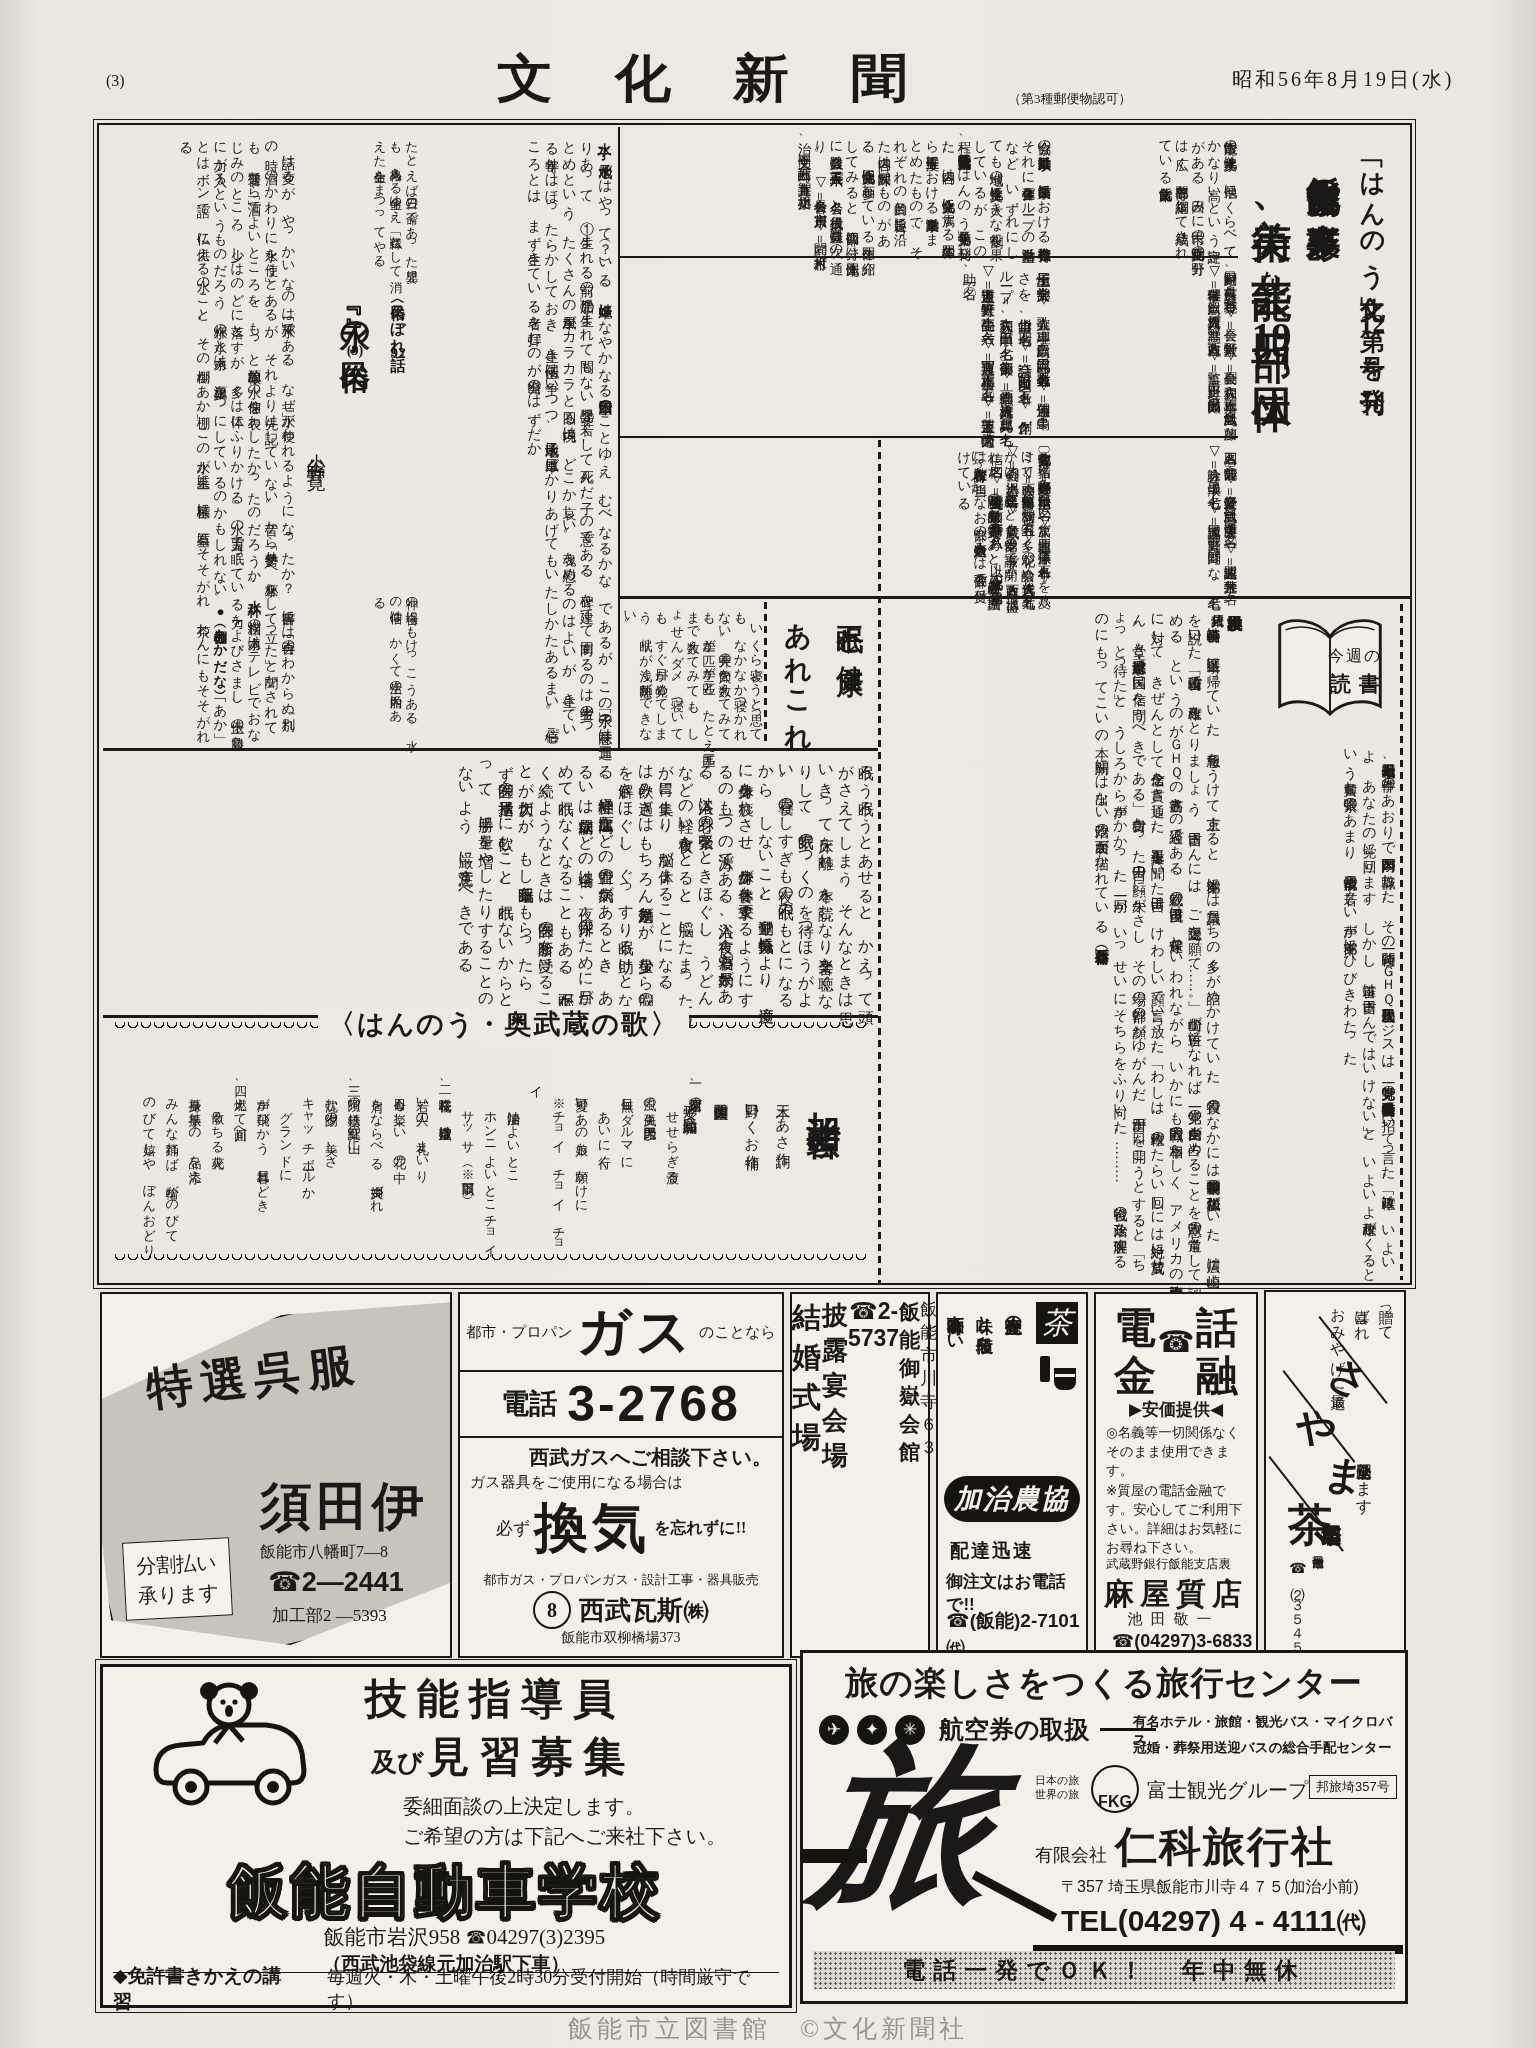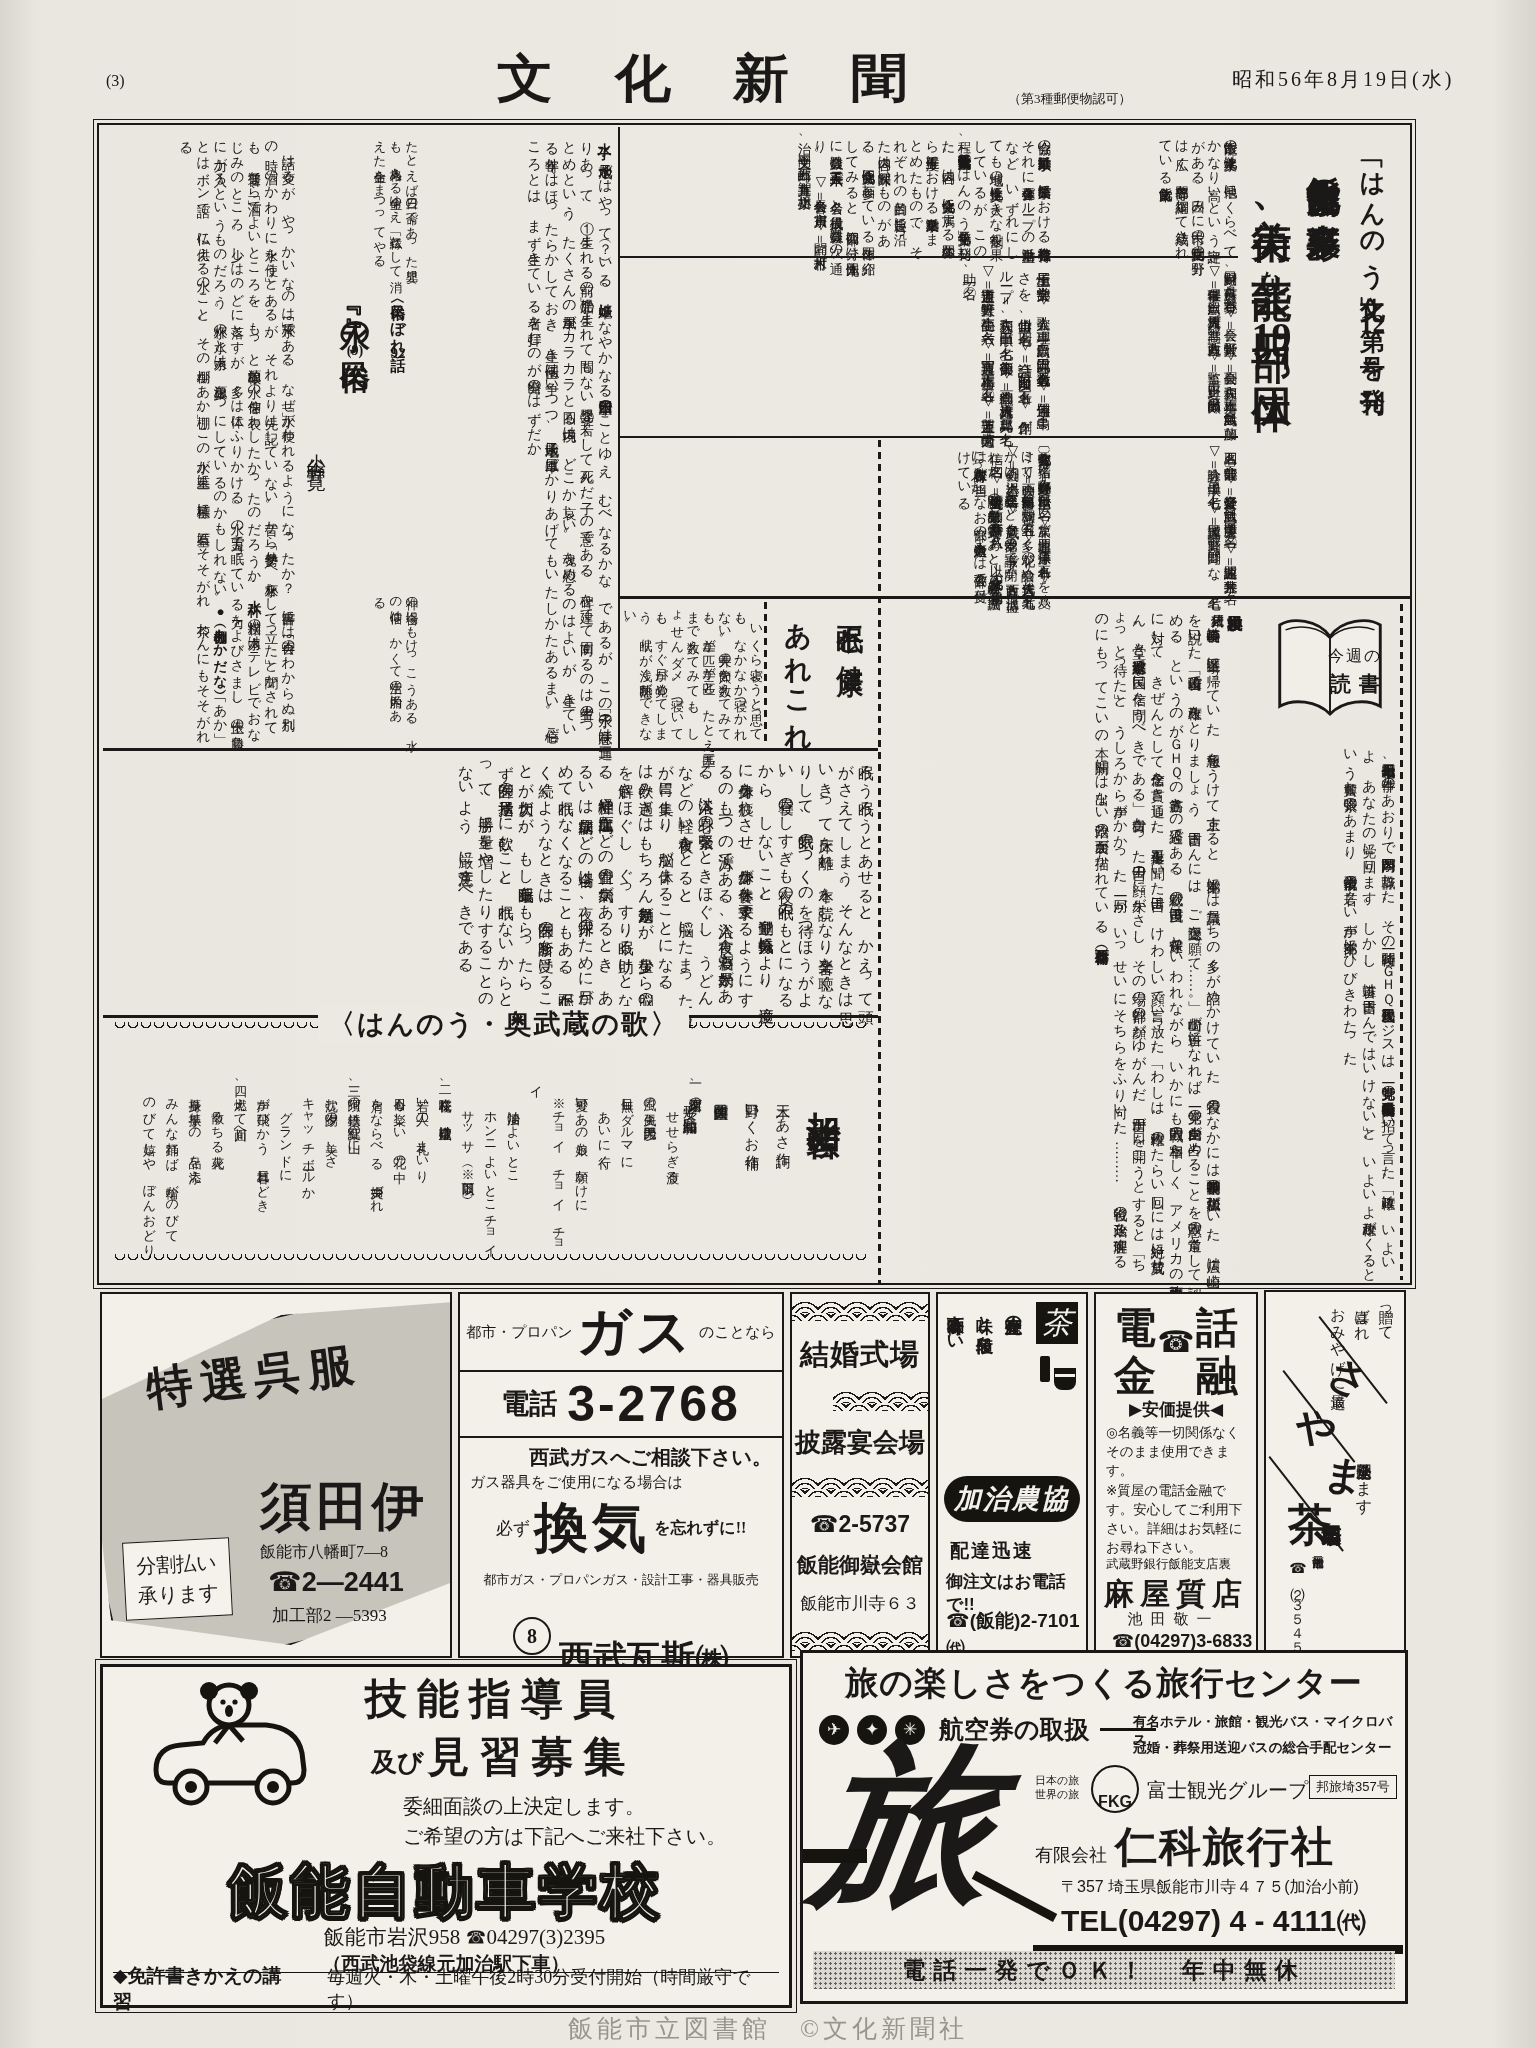--- a/index.html
+++ b/index.html
@@ -165,27 +165,27 @@
       <div style="display:flex;align-items:center;justify-content:center;gap:4px;">
         <span style="font-size:17px;">必ず</span>
         <span class="b" style="font-size:54px;letter-spacing:4px;">換気</span>
         <span class="b" style="font-size:16px;">を忘れずに!!</span>
       </div>
       <div style="font-size:13px;margin-top:6px;text-align:center;">都市ガス・プロパンガス・設計工事・器具販売</div>
       <div style="display:flex;align-items:center;justify-content:center;gap:8px;margin-top:2px;">
         <span style="display:inline-flex;align-items:center;justify-content:center;width:34px;height:34px;border:2.5px solid #1a1918;border-radius:50%;font-weight:bold;font-size:20px;">
             <span>8</span>
           </span>
-        <span class="b" style="font-size:34px;margin-top:44px;">西武瓦斯㈱</span>
+        <span class="b" style="font-size:26px;">西武瓦斯㈱</span>
       </div>
       <div style="font-size:14px;text-align:center;">飯能市双柳橋場373</div>
     </div>
   </div>
 
-  <div class="adbox" style="left:790px;top:1292px;width:140px;height:366px;display:flex;flex-direction:column;justify-content:space-between;padding:4px 0;box-sizing:border-box;">
+  <div class="adbox" style="left:790px;top:1292px;width:140px;height:366px;display:flex;flex-direction:row;justify-content:space-between;padding:4px 0;box-sizing:border-box;">
     <div class="seig"></div>
     <div class="b" style="font-size:29px;text-align:center;letter-spacing:1px;">結婚式場</div>
     <div class="seig" style="width:70%;align-self:flex-end;"></div>
     <div class="b" style="font-size:26px;text-align:center;">披露宴会場</div>
     <div class="seig"></div>
     <div class="b sans" style="font-size:23px;text-align:center;">☎2-5737</div>
     <div class="b sans" style="font-size:21px;text-align:center;">飯能御嶽会館</div>
     <div class="sans" style="font-size:17px;text-align:center;">飯能市川寺６３</div>
     <div class="seig"></div>
   </div>

